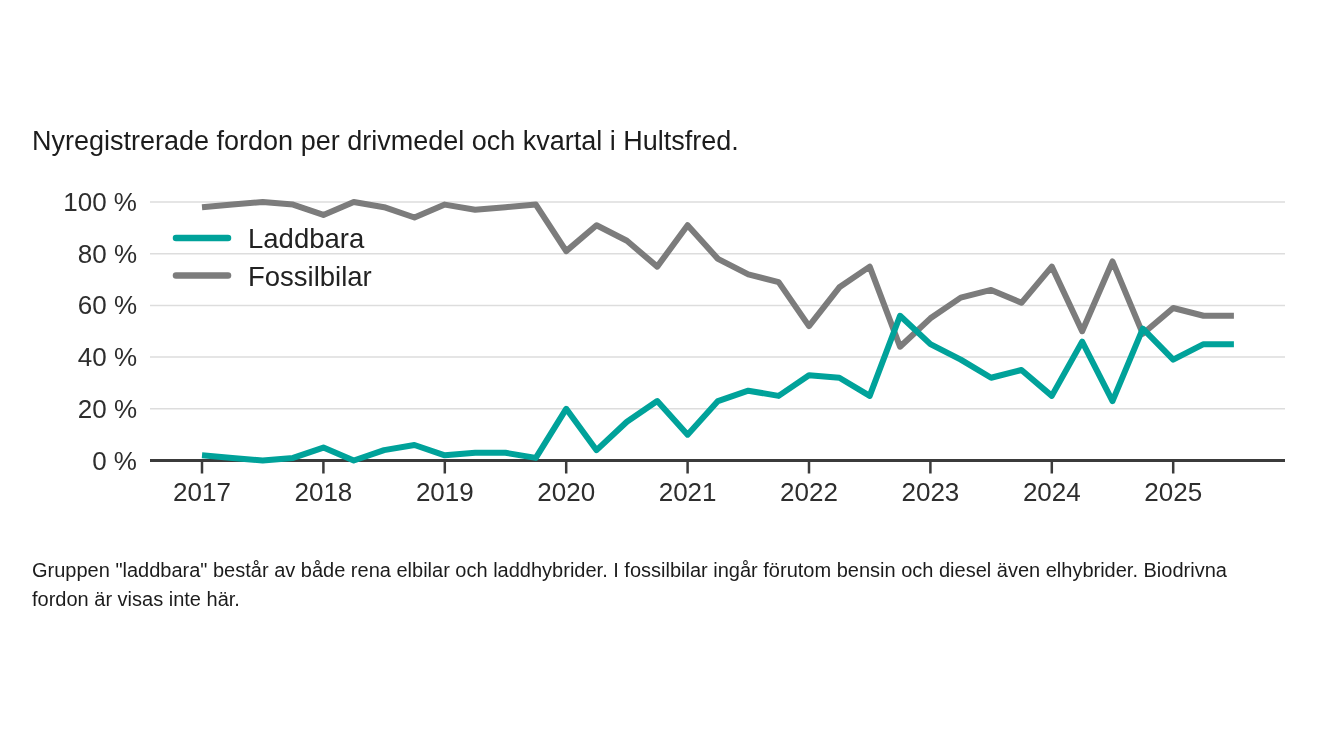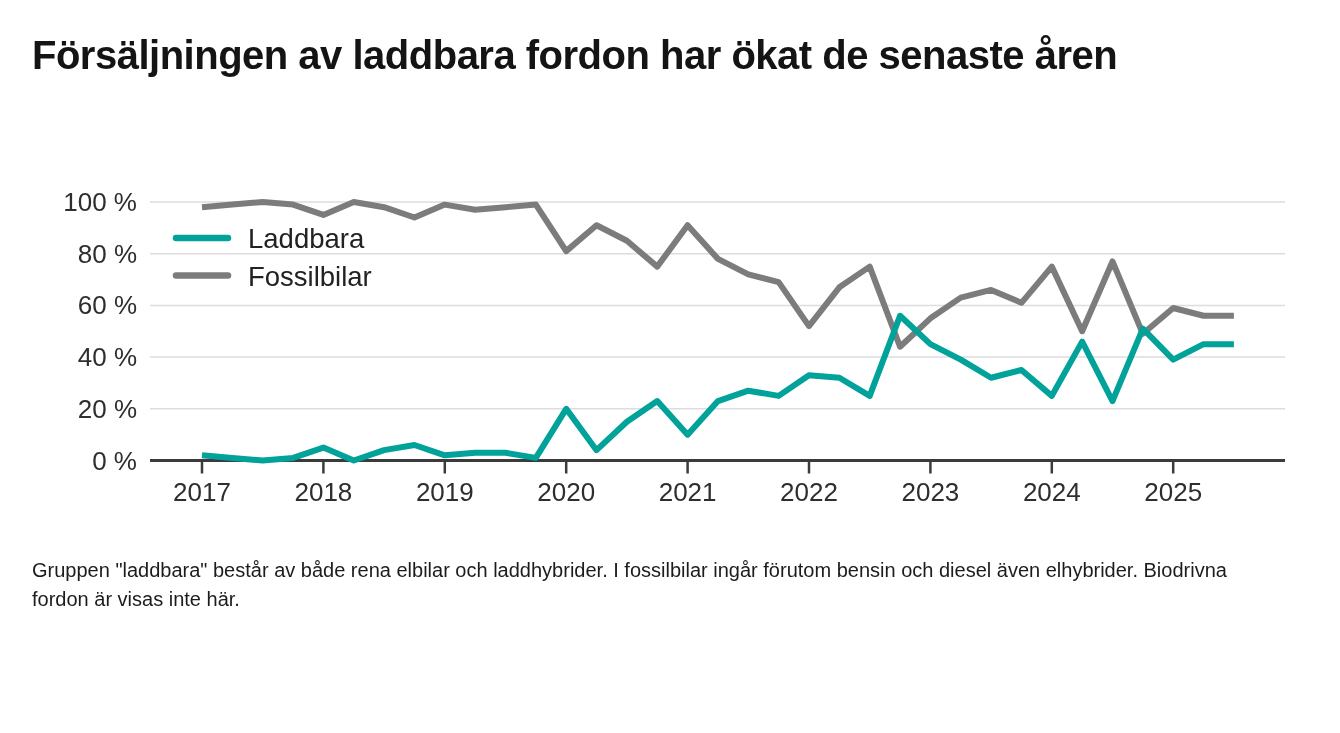--- a/index.html
+++ b/index.html
@@ -13,22 +13,22 @@
   .footnote{position:absolute;left:32px;top:556px;width:1250px;margin:0;
             font-size:20px;color:#1c1c1c;line-height:1.45;}
   .logo{position:absolute;left:1096px;top:654px;display:flex;align-items:center;gap:12px;}
   .logo-text{font-size:30px;font-weight:bold;letter-spacing:-0.3px;}
 </style>
 </head>
 <body>
 
 <div class="canvas">
 
-  <h1 class="title">Försäljningen av laddbara fordon har ökat de senaste åren</h1>
 
+  <p class="subtitle">Nyregistrerade fordon per drivmedel och kvartal i Hultsfred.</p>
 
   <svg id="chart-svg" class="chart-svg" width="1340" height="733">
       <text x="137" y="469.5" text-anchor="end" font-size="26" fill="#2e2e2e" font-family="&quot;Liberation Sans&quot;,&quot;DejaVu Sans&quot;,sans-serif">0 %</text>
       <line x1="150" x2="1285" y1="408.8" y2="408.8" stroke="#dddddd" stroke-width="1.5"></line>
       <text x="137" y="417.8" text-anchor="end" font-size="26" fill="#2e2e2e" font-family="&quot;Liberation Sans&quot;,&quot;DejaVu Sans&quot;,sans-serif">20 %</text>
       <line x1="150" x2="1285" y1="357.1" y2="357.1" stroke="#dddddd" stroke-width="1.5"></line>
       <text x="137" y="366.1" text-anchor="end" font-size="26" fill="#2e2e2e" font-family="&quot;Liberation Sans&quot;,&quot;DejaVu Sans&quot;,sans-serif">40 %</text>
       <line x1="150" x2="1285" y1="305.4" y2="305.4" stroke="#dddddd" stroke-width="1.5"></line>
       <text x="137" y="314.4" text-anchor="end" font-size="26" fill="#2e2e2e" font-family="&quot;Liberation Sans&quot;,&quot;DejaVu Sans&quot;,sans-serif">60 %</text>
       <line x1="150" x2="1285" y1="253.7" y2="253.7" stroke="#dddddd" stroke-width="1.5"></line>

